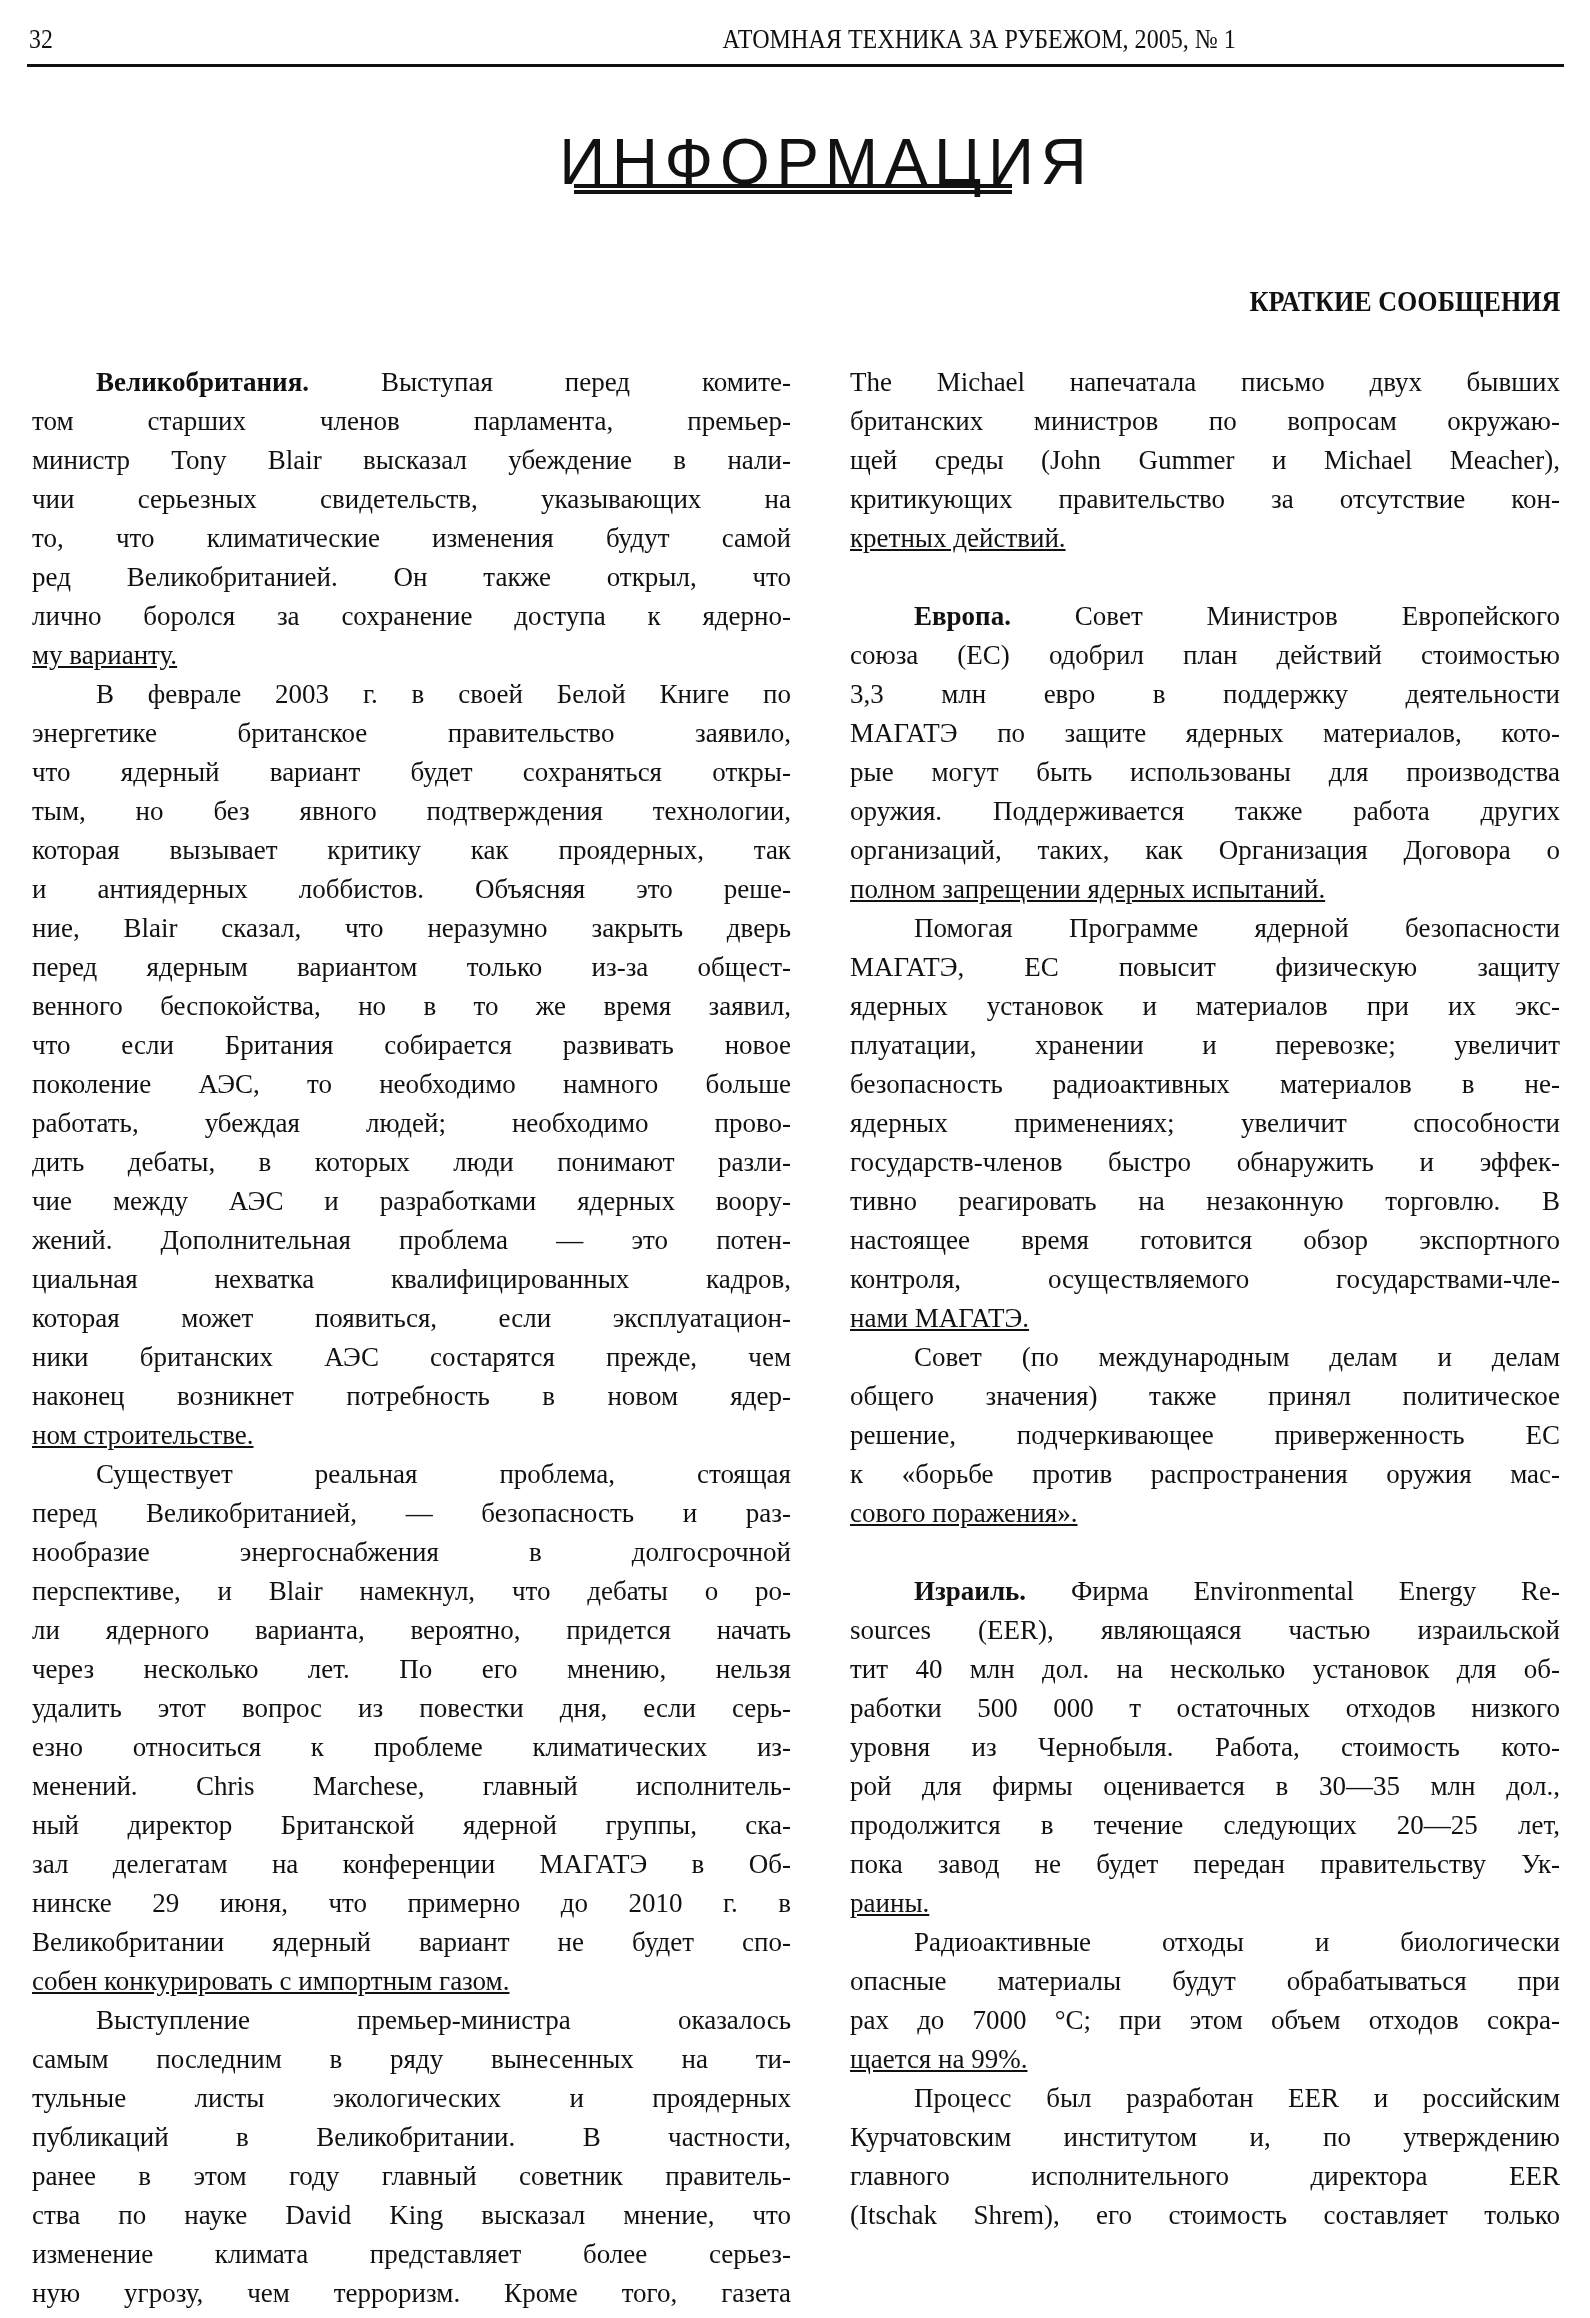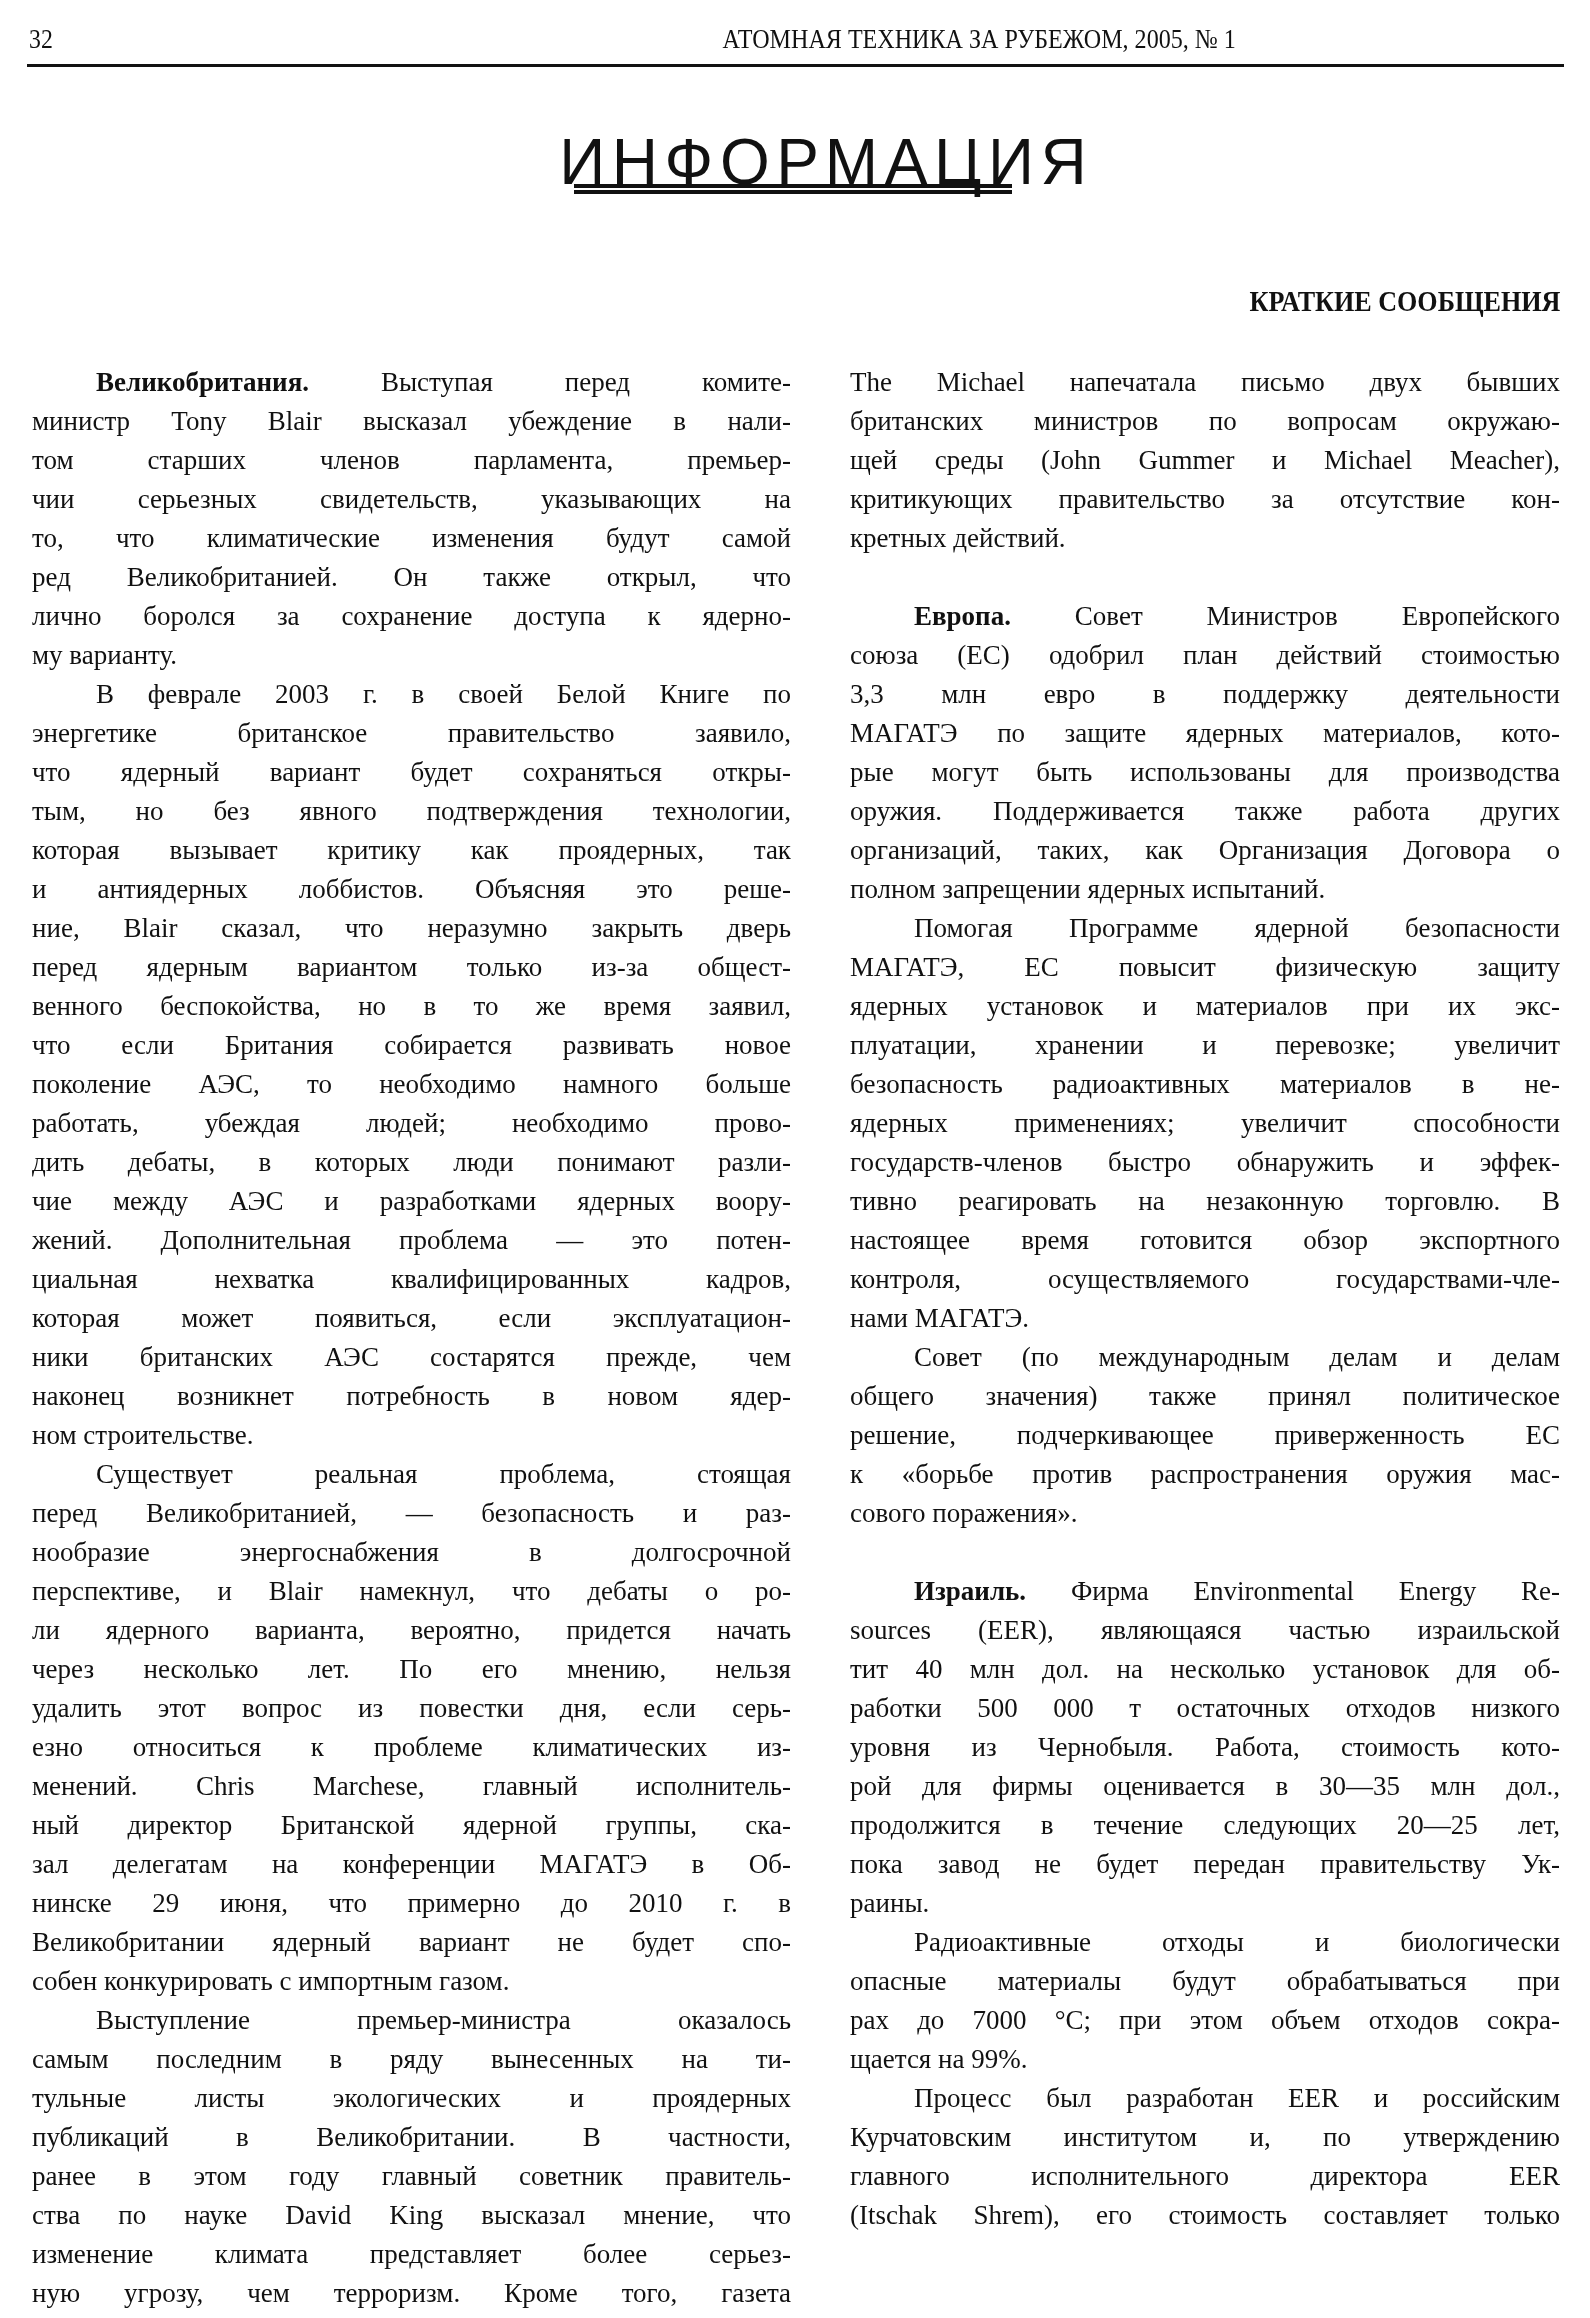--- a/index.html
+++ b/index.html
@@ -45,21 +45,21 @@
   }
   #col-left  { left: 32px;  width: 759px; }
   #col-right { left: 850px; width: 710px; }
 
   .para { margin: 0; }
   .para.gap-before { margin-top: 39px; }
   .line {
     display: block; white-space: nowrap; text-align: justify; text-align-last: justify;
     height: 39px; overflow: visible;
   }
-  .line.last { text-align-last: left; }
+  .line.last { text-align-last: left; text-decoration: underline; }
   .line.first { text-indent: 64px; }
   .lead { font-weight: 700; }
 </style>
 </head>
 <body>
 
 <div id="running-head">
   <div id="page-number" class="serif">32</div>
   <div id="journal-title" class="serif">АТОМНАЯ ТЕХНИКА ЗА РУБЕЖОМ, 2005, № 1</div>
   <div id="header-rule"></div>
@@ -69,22 +69,22 @@
   <span id="section-title" class="sans">ИНФОРМАЦИЯ</span>
 </div>
 <div id="title-rule-1" class="title-rule"></div>
 <div id="title-rule-2" class="title-rule"></div>
 
 <div id="rubric" class="serif">КРАТКИЕ СООБЩЕНИЯ</div>
 
 <div id="col-left" class="column serif">
     <div class="para">
       <span class="line first"><span class="lead">Великобритания.</span><span> Выступая перед комите-</span></span>
+      <span class="line"><span>том старших членов парламента, премьер-</span></span>
       <span class="line"><span>министр Tony Blair высказал убеждение в нали-</span></span>
-      <span class="line"><span>том старших членов парламента, премьер-</span></span>
       <span class="line"><span>чии серьезных свидетельств, указывающих на</span></span>
       <span class="line"><span>то, что климатические изменения будут самой</span></span>
       <span class="line"><span>ред Великобританией. Он также открыл, что</span></span>
       <span class="line"><span>лично боролся за сохранение доступа к ядерно-</span></span>
       <span class="line last"><span>му варианту.</span></span>
     </div>
     <div class="para">
       <span class="line first"><span>В феврале 2003 г. в своей Белой Книге по</span></span>
       <span class="line"><span>энергетике британское правительство заявило,</span></span>
       <span class="line"><span>что ядерный вариант будет сохраняться откры-</span></span>

